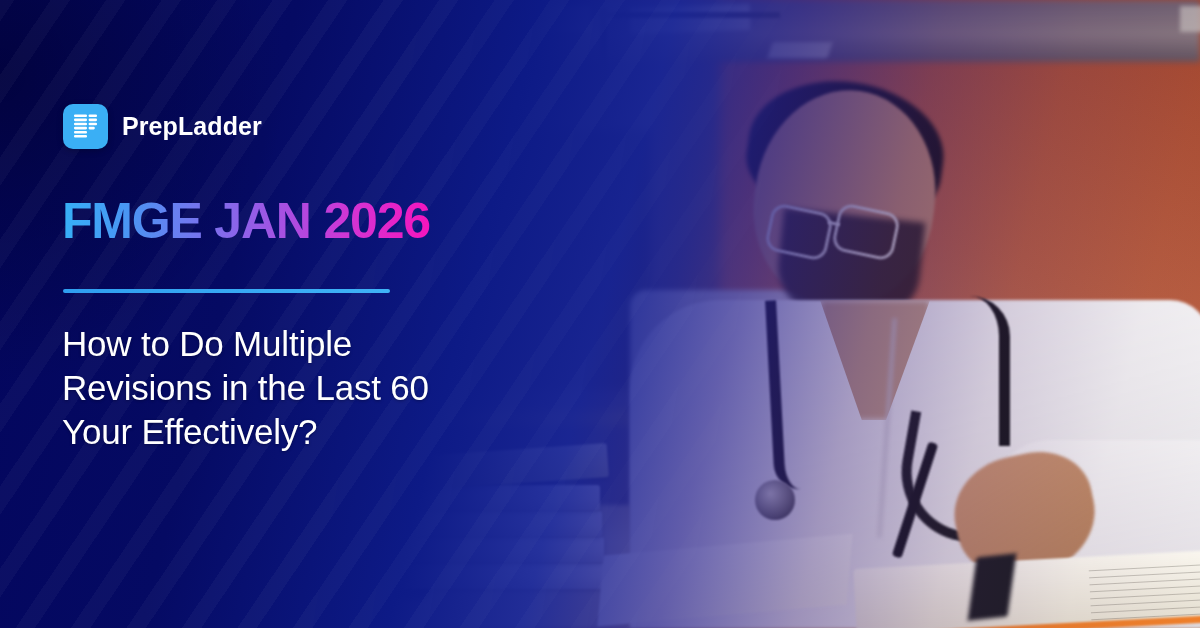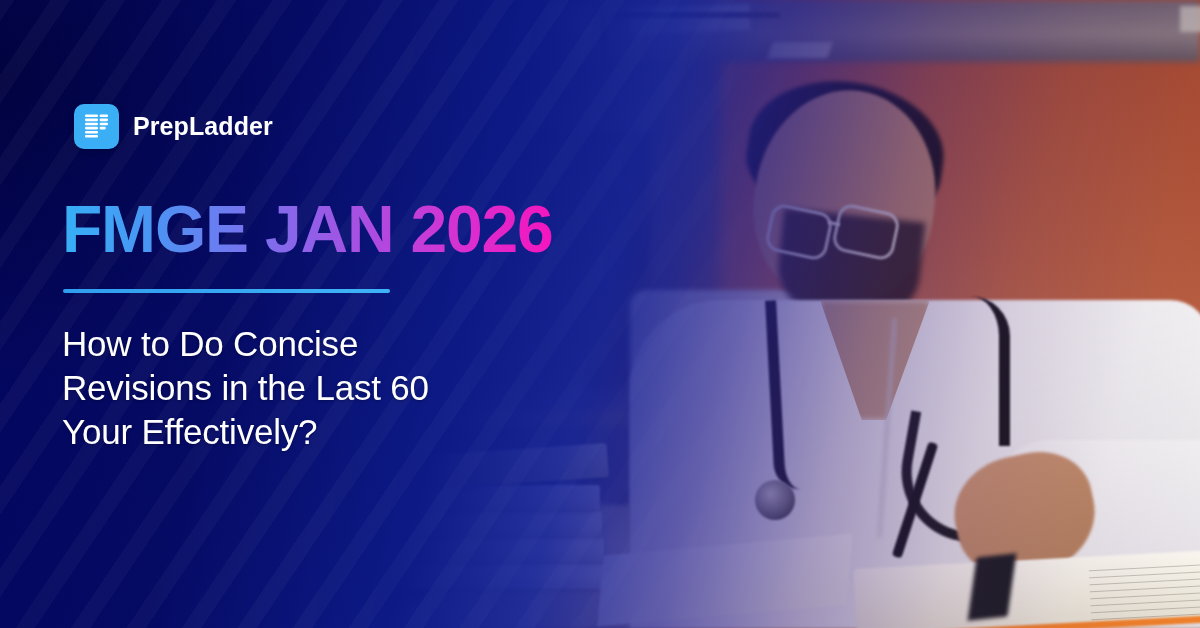--- a/index.html
+++ b/index.html
@@ -286,40 +286,40 @@
   .glowdark {
     position:absolute; left:0; top:0; width:340px; height:628px;
     background:radial-gradient(120% 70% at 0% 12%, rgba(0,0,40,.55), rgba(0,0,40,0) 70%);
   }
 
   
   .content { position:absolute; inset:0; }
 
   .brand {
     position:absolute; left:63px; top:104px;
-    display:flex; align-items:center; gap:14px;margin-left:11px;
+    display:flex; align-items:center; gap:14px;
   }
   .brand-mark {
     width:45px; height:45px; border-radius:10px;
     background:#3aaff5;
     position:relative; flex:0 0 auto;
     box-shadow:0 2px 6px rgba(0,0,0,.22);
   }
   .brand-mark svg { position:absolute; left:0; top:0; }
   .brand-name {
     color:#ffffff;
     font-size:25px;
     font-weight:bold;
     letter-spacing:.1px;
     white-space:nowrap;
   }
 
   .headline {
     position:absolute; left:62px; top:196px;
-    font-size:66px;
+    font-size:50px;
     font-weight:bold;
     letter-spacing:-1.2px;
     line-height:1;
     white-space:nowrap;
     background:linear-gradient(90deg,
       #36b0f7 0%,
       #4a95f3 18%,
       #6f7af0 34%,
       #9060e8 50%,
       #b447de 66%,
@@ -428,19 +428,19 @@
         </svg>
       </div>
       <div class="brand-name">PrepLadder</div>
     </div>
 
     <div class="headline">FMGE JAN 2026</div>
 
     <div class="rule"></div>
 
     <div class="subhead">
-      <span>How to Do Concise</span>
+      <span>How to Do Multiple</span>
       <span>Revisions in the Last 60</span>
       <span>Your Effectively?</span>
     </div>
 
   </div>
 </div>
 
 </body></html>

